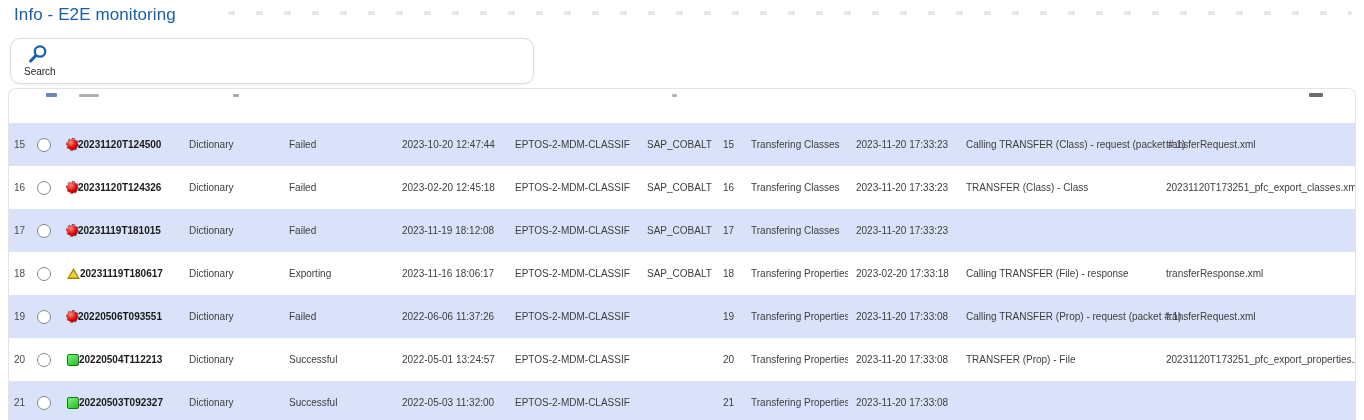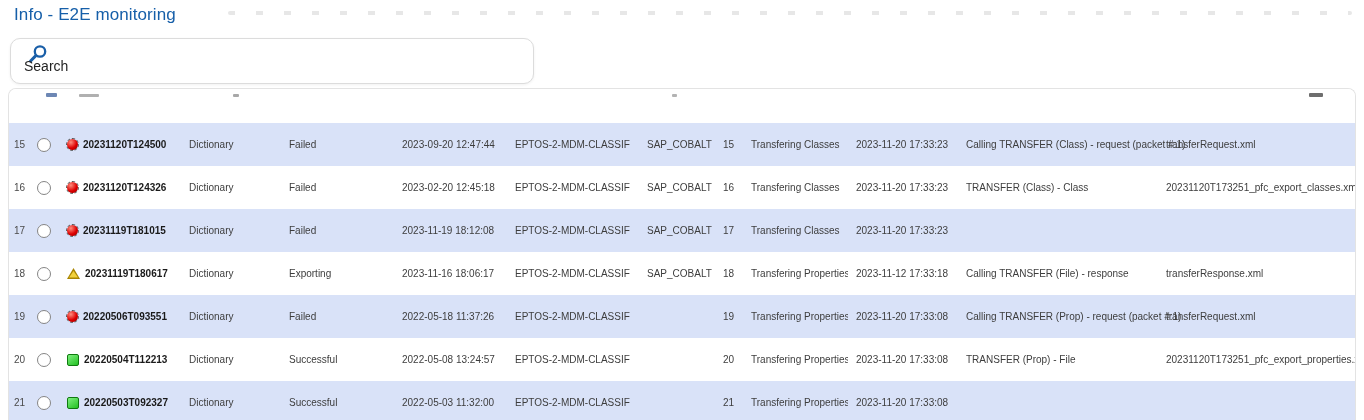--- a/index.html
+++ b/index.html
@@ -22,22 +22,22 @@
   }
   
   .search-card{
     position:absolute;left:10px;top:38px;width:522px;height:44px;
     background:#fff;border:1px solid #dcdcdc;border-radius:10px;
     box-shadow:0 1px 3px rgba(0,0,0,.06);
     cursor:pointer;
   }
   .search-icon{position:absolute;left:17px;top:5px;width:20px;height:20px;}
   .search-label{
-    position:absolute;left:13px;top:19px;
-    font-size:14px;color:#1f1f1f;
+    position:absolute;left:13px;top:27px;
+    font-size:10px;color:#1f1f1f;
   }
   
   .table-card{
     position:absolute;left:8px;top:88px;width:1346px;height:332px;
     background:#fff;border:1px solid #e3e3e3;border-bottom:none;
     border-radius:8px 8px 0 0;overflow:hidden;
   }
   .thead{position:relative;height:34px;background:#fff;}
   .frag{position:absolute;border-radius:1px;background:#9a9a9a;}
   .frag.f1{left:37px;top:4px;width:11px;height:4px;background:#6d87b4;}
@@ -48,21 +48,21 @@
   .row{
     display:grid;
     grid-template-columns:22px 26px 124px 100px 113px 113px 132px 76px 28px 105px 110px 200px 1fr;
     align-items:center;height:43px;
     font-size:10px;color:#3d3d3d;cursor:pointer;
   }
   .row.alt{background:var(--row-alt,#d9e2f8);}
   .c{padding-left:8px;white-space:nowrap;overflow:hidden;}
   .c.num{padding-left:5px;color:#4a4a4a;}
   .c.radio-c{padding-left:0;display:flex;justify-content:center;overflow:visible;}
-  .c.idc{padding-left:10px;display:flex;align-items:center;gap:5px;overflow:visible;}
+  .c.idc{padding-left:10px;display:flex;align-items:center;overflow:visible;}
   .c.action,.c.file{overflow:visible;}
   .idt{font-weight:bold;color:#1a1a1a;}
   .radio{
     width:12px;height:12px;border:1px solid #858585;border-radius:50%;
     background:#fff;display:inline-block;flex:none;
   }
   .st{display:inline-block;flex:none;width:11px;height:11px;}
   .st-failed{
     border-radius:50%;
     background:radial-gradient(circle at 35% 30%,#ff8d7d,var(--failed-red,#dd0000) 55%,#8f0000);
@@ -109,21 +109,21 @@
     <div class="c num">15</div>
     <div class="c radio-c">
         <span class="radio"></span>
       </div>
     <div class="c idc">
       <span class="st st-failed"></span>
       <span class="idt">20231120T124500</span>
     </div>
     <div class="c">Dictionary</div>
     <div class="c">Failed</div>
-    <div class="c">2023-09-20 12:47:44</div>
+    <div class="c">2023-10-20 12:47:44</div>
     <div class="c">EPTOS-2-MDM-CLASSIF</div>
     <div class="c">SAP_COBALT</div>
     <div class="c">15</div>
     <div class="c">Transfering Classes</div>
     <div class="c">2023-11-20 17:33:23</div>
     <div class="c action">Calling TRANSFER (Class) - request (packet #:1)</div>
     <div class="c file">transferRequest.xml</div>
   </div>
 
   <div class="row">
@@ -177,58 +177,58 @@
       <span class="st st-exporting"></span>
       <span class="idt">20231119T180617</span>
     </div>
     <div class="c">Dictionary</div>
     <div class="c">Exporting</div>
     <div class="c">2023-11-16 18:06:17</div>
     <div class="c">EPTOS-2-MDM-CLASSIF</div>
     <div class="c">SAP_COBALT</div>
     <div class="c">18</div>
     <div class="c">Transfering Properties</div>
-    <div class="c">2023-11-12 17:33:18</div>
+    <div class="c">2023-02-20 17:33:18</div>
     <div class="c action">Calling TRANSFER (File) - response</div>
     <div class="c file">transferResponse.xml</div>
   </div>
 
   <div class="row alt">
     <div class="c num">19</div>
     <div class="c radio-c">
         <span class="radio"></span>
       </div>
     <div class="c idc">
       <span class="st st-failed"></span>
       <span class="idt">20220506T093551</span>
     </div>
     <div class="c">Dictionary</div>
     <div class="c">Failed</div>
-    <div class="c">2022-05-18 11:37:26</div>
+    <div class="c">2022-06-06 11:37:26</div>
     <div class="c">EPTOS-2-MDM-CLASSIF</div>
     <div class="c"></div>
     <div class="c">19</div>
     <div class="c">Transfering Properties</div>
     <div class="c">2023-11-20 17:33:08</div>
     <div class="c action">Calling TRANSFER (Prop) - request (packet #:1)</div>
     <div class="c file">transferRequest.xml</div>
   </div>
 
   <div class="row">
     <div class="c num">20</div>
     <div class="c radio-c">
         <span class="radio"></span>
       </div>
     <div class="c idc">
       <span class="st st-successful"></span>
       <span class="idt">20220504T112213</span>
     </div>
     <div class="c">Dictionary</div>
     <div class="c">Successful</div>
-    <div class="c">2022-05-08 13:24:57</div>
+    <div class="c">2022-05-01 13:24:57</div>
     <div class="c">EPTOS-2-MDM-CLASSIF</div>
     <div class="c"></div>
     <div class="c">20</div>
     <div class="c">Transfering Properties</div>
     <div class="c">2023-11-20 17:33:08</div>
     <div class="c action">TRANSFER (Prop) - File</div>
     <div class="c file">20231120T173251_pfc_export_properties.xml</div>
   </div>
 
   <div class="row alt">

